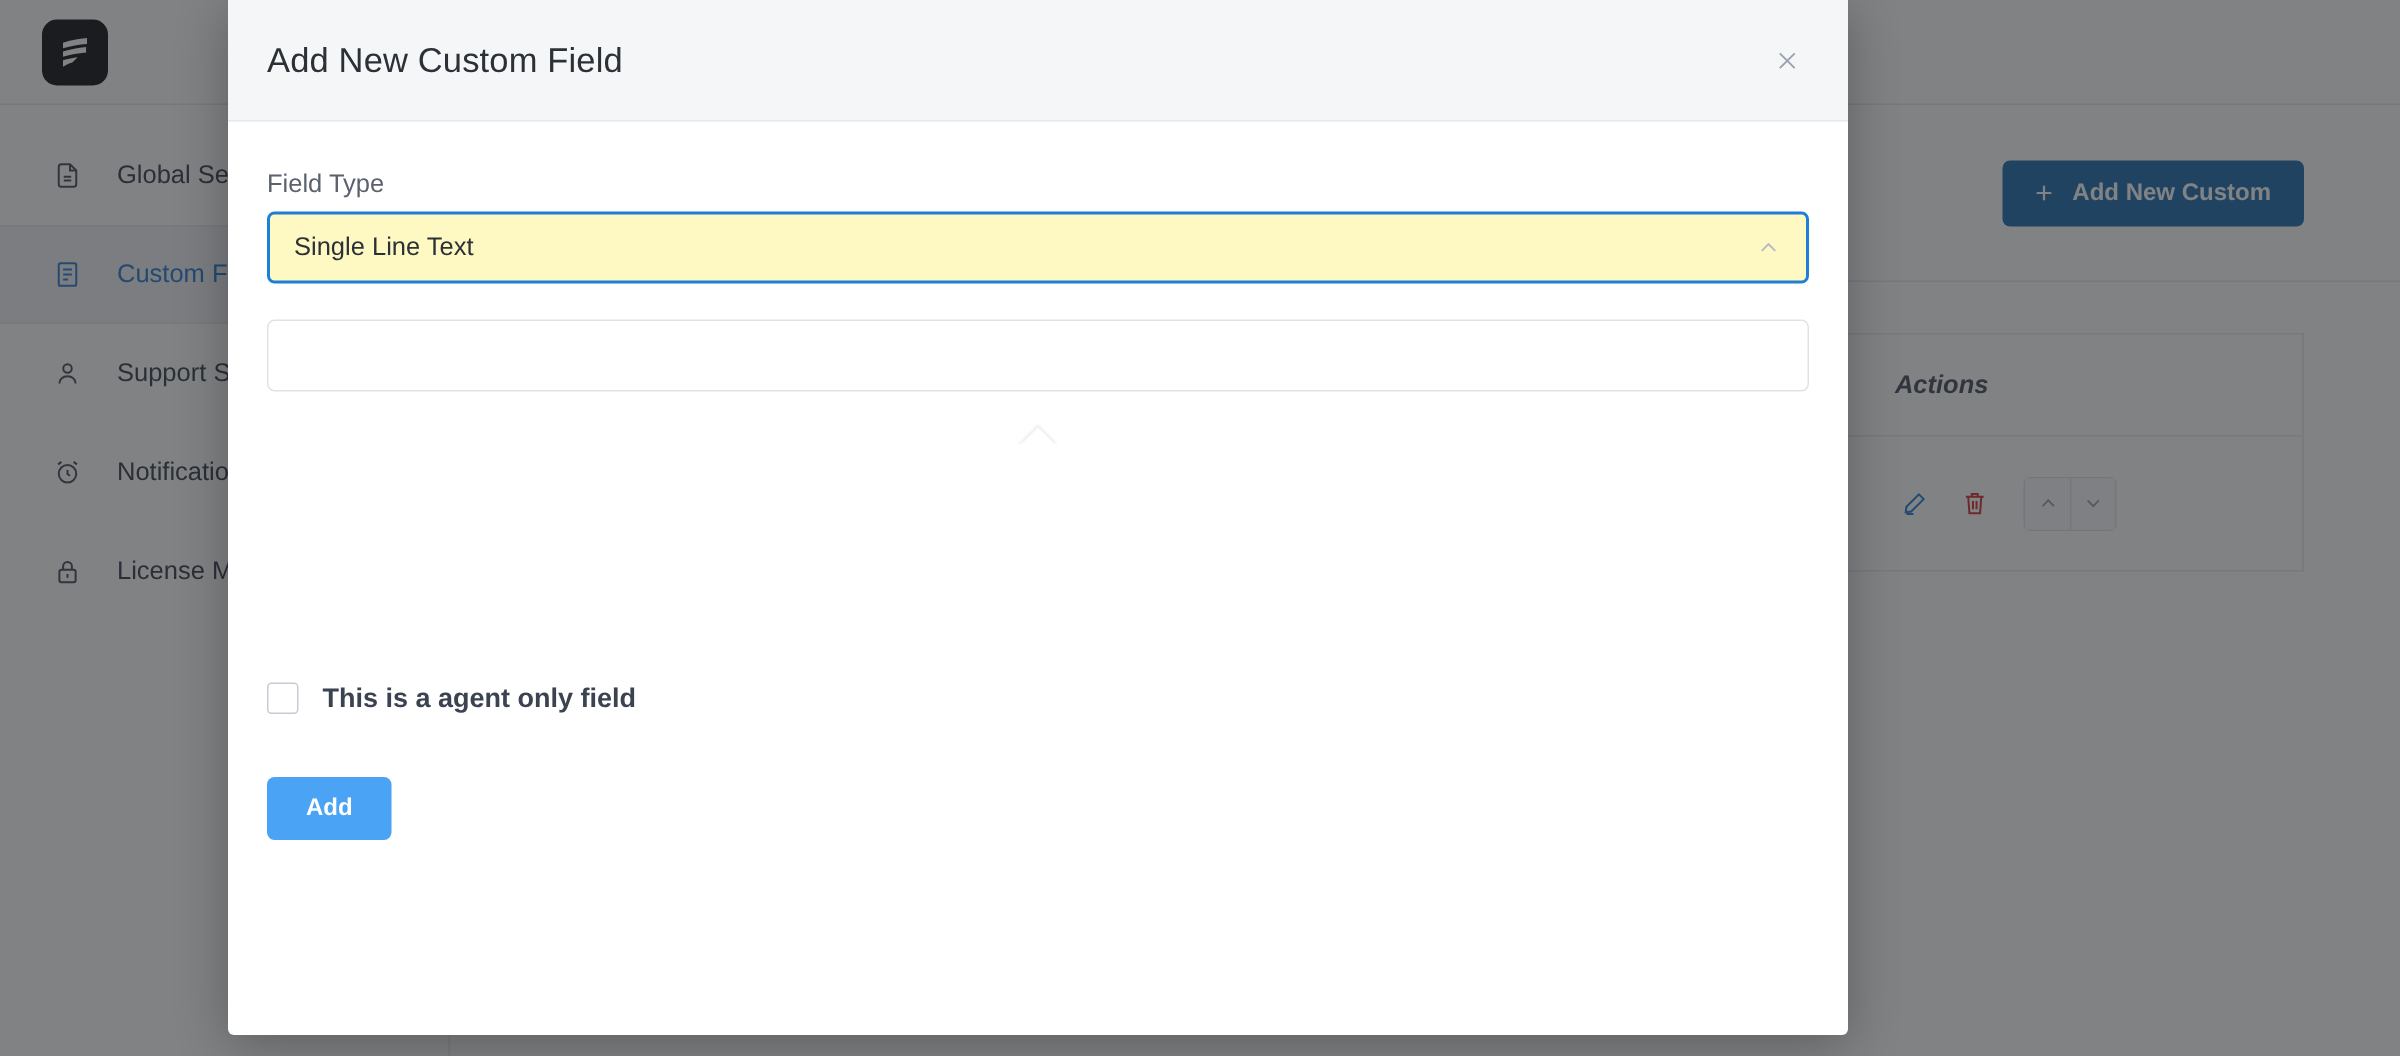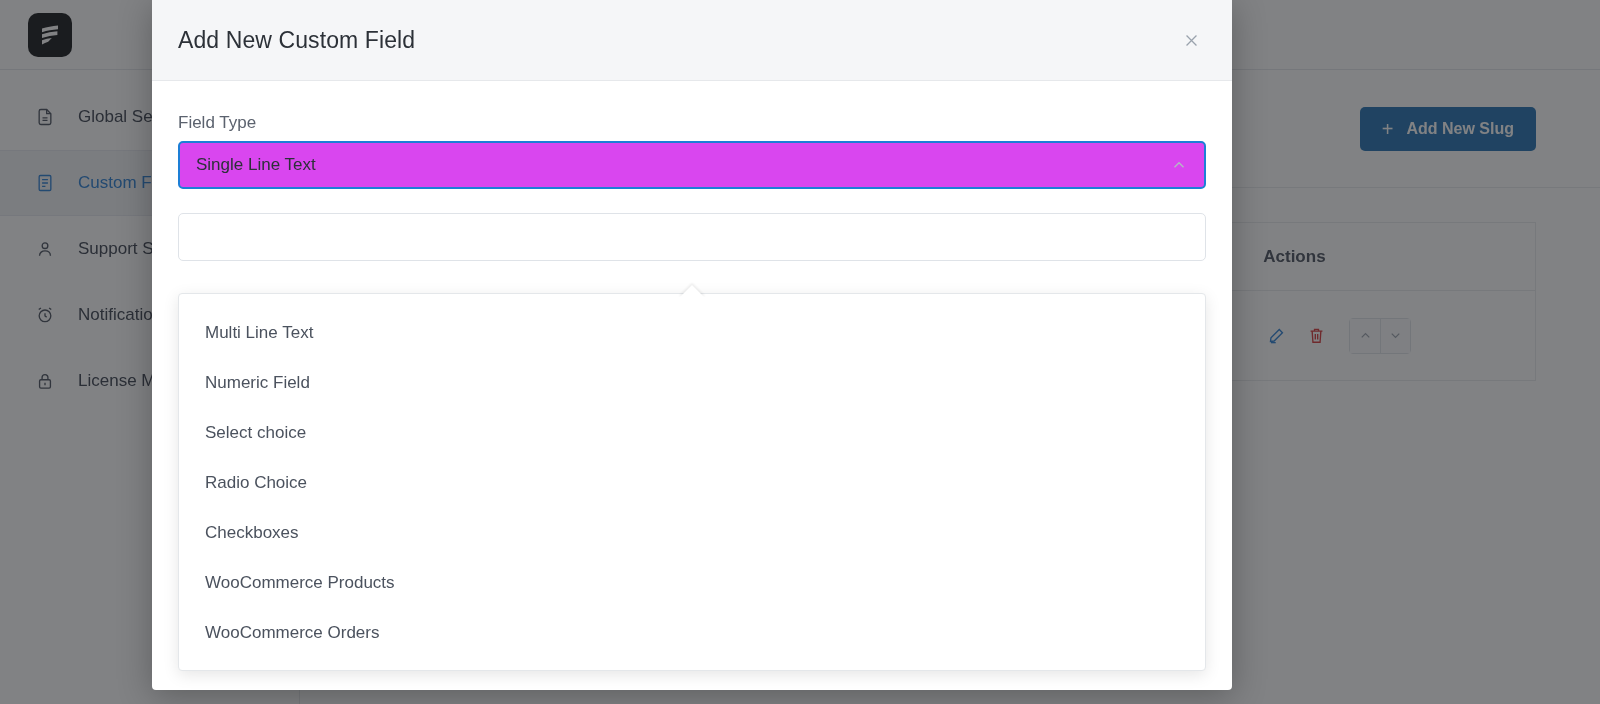--- a/index.html
+++ b/index.html
@@ -118,20 +118,21 @@
     border-collapse: collapse;
     width: calc(100% - 64px);
     table-layout: fixed;
   }
   .data-table th {
     text-align: left;
     font-size: 17px; font-weight: bold; color: #4a515e;
     padding: 22px 0 22px 36px;
     border: 1px solid #e8eaed;
     height: 68px;
+    font-style: italic;
   }
   .data-table td {
     border: 1px solid #e8eaed;
     padding: 18px 0 18px 36px;
     height: 90px;
     font-size: 16px; color: #4a515e;
   }
   .row-actions { display: flex; align-items: center; gap: 14px; }
   .icon-btn {
     background: none; border: none; cursor: pointer;
@@ -202,21 +203,21 @@
     font-size: 17px; color: #5b626e;
     margin-bottom: 8px;
   }
 
   
   .select-control {
     position: relative;
     height: 48px;
     border: 2px solid #1d7fd6;
     border-radius: 5px;
-    background: #d946ef;
+    background: #fef9c3;
     display: flex; align-items: center;
     padding: 12px 16px;
     cursor: pointer;
   }
   .select-value { font-size: 17px; color: #2c3138; }
   .select-chevron {
     margin-left: auto; color: #b4bac2;
     display: flex; align-items: center;
   }
 
@@ -369,21 +370,21 @@
         </span>
         <span>License Management</span>
       </div>
 
     </aside>
 
     <section class="main-panel">
       <div class="panel-head">
         <button class="add-new-field-btn">
           <span class="plus-glyph">+</span>
-          <span>Add New Slug</span>
+          <span>Add New Custom</span>
         </button>
       </div>
 
       <table class="data-table">
         <thead>
           <tr>
             <th>Label</th>
             <th>Type</th>
             <th>Slug</th>
             <th>Actions</th>
@@ -451,29 +452,20 @@
       <span class="select-value">Single Line Text</span>
       <span class="select-chevron">
         <svg width="18" height="18" viewBox="0 0 24 24" fill="none" stroke="currentColor" stroke-width="1.8">
           <path d="M6 15l6-6 6 6"></path>
         </svg>
       </span>
     </div>
 
     <div class="dropdown-caret"></div>
 
-    <div class="dropdown-list">
-      <div class="dropdown-option">Multi Line Text</div>
-      <div class="dropdown-option">Numeric Field</div>
-      <div class="dropdown-option">Select choice</div>
-      <div class="dropdown-option">Radio Choice</div>
-      <div class="dropdown-option">Checkboxes</div>
-      <div class="dropdown-option">WooCommerce Products</div>
-      <div class="dropdown-option">WooCommerce Orders</div>
-    </div>
 
     <div class="hidden-field-block">
       <div class="ghost-input"></div>
     </div>
 
     <div class="checkbox-row">
       <div class="cbox"></div>
       <div class="cbox-label">This is a agent only field</div>
     </div>
 

